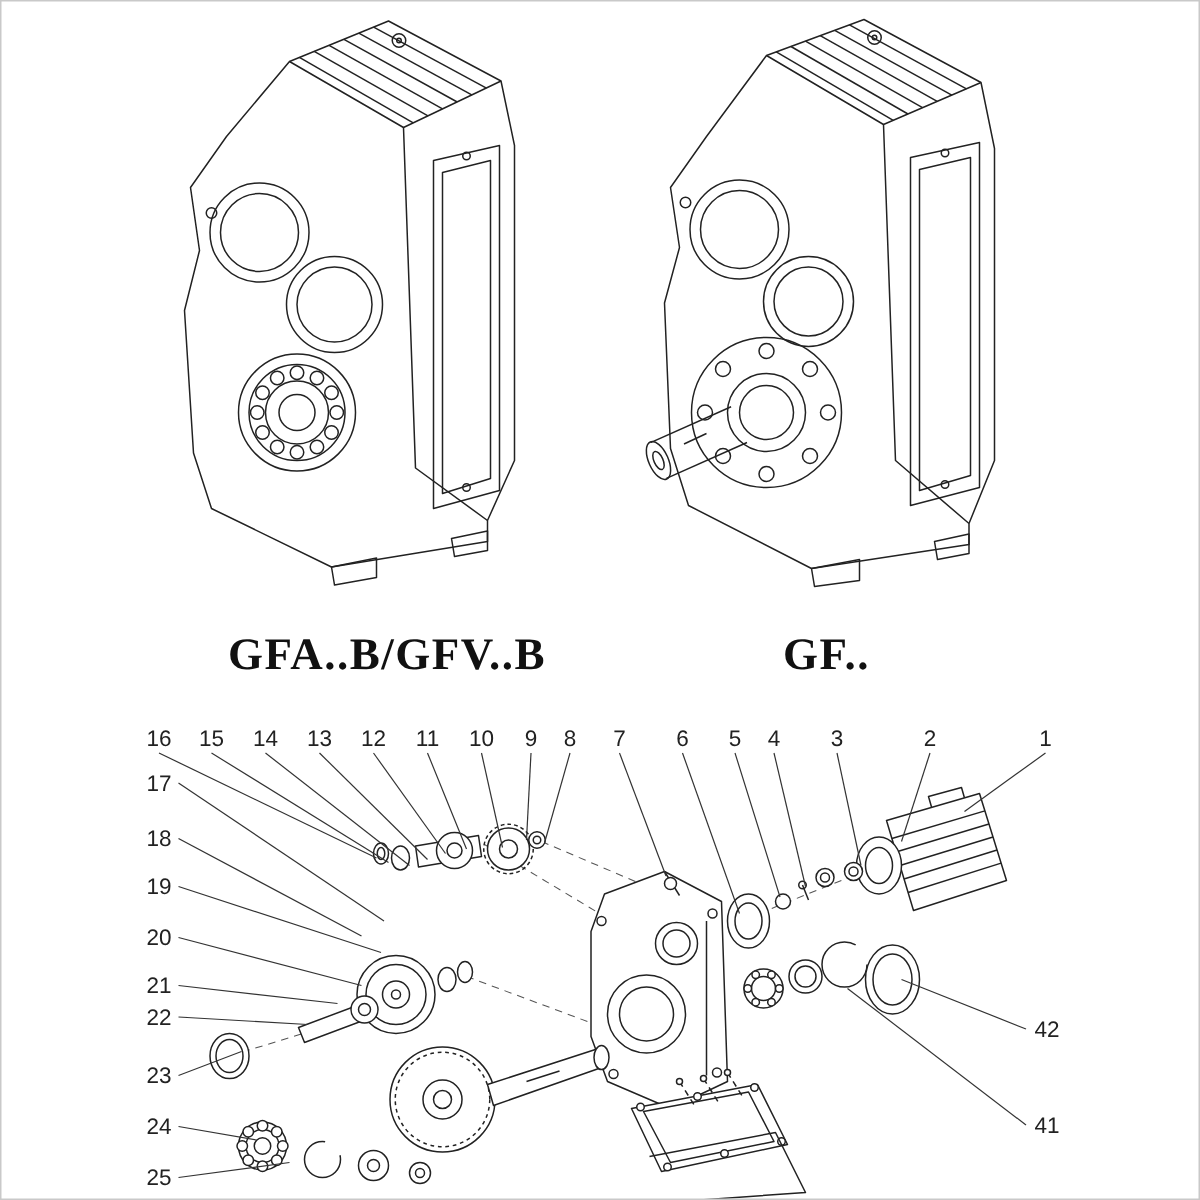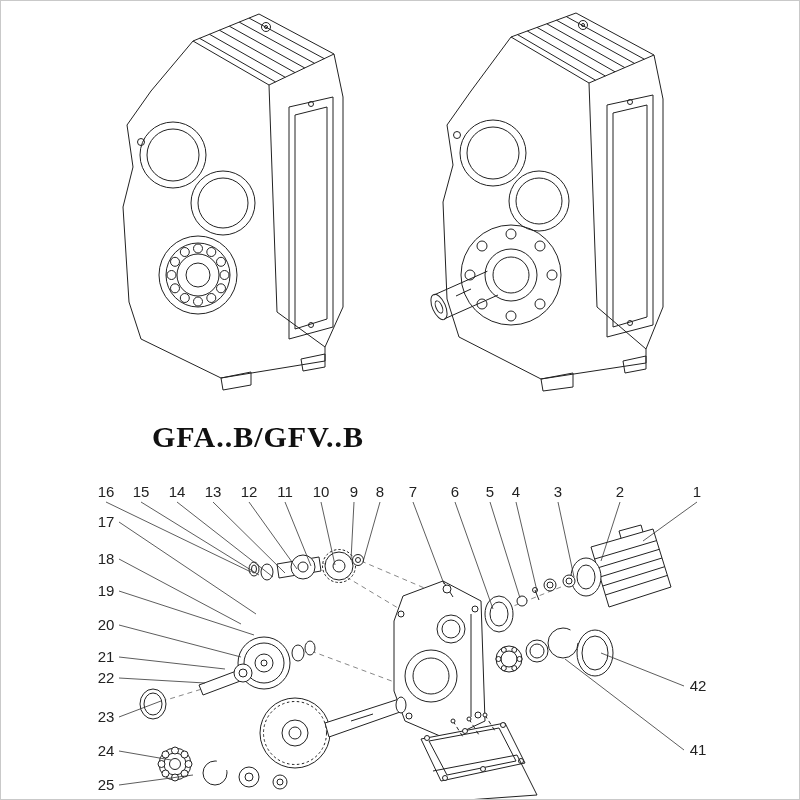--- a/index.html
+++ b/index.html
@@ -143,20 +143,21 @@
         <line x1="60" y1="282" x2="45" y2="289"></line>
       </g>
       <g>
         <path d="M130,372 L162,366 L162,380 L132,384 Z"></path>
         <path d="M212,354 L235,349 L235,362 L214,366 Z"></path>
       </g>
     </g>
   </svg>
 
   <div class="model-label label-left">GFA..B/GFV..B</div>
+  <div class="model-label label-right">GF..</div>
 
   <svg class="drawing" style="left:0;top:468px;" width="800" height="332" viewBox="0 0 800 332">
 
     <g stroke="#555" stroke-width="0.7" stroke-dasharray="5 4" fill="none">
       <line x1="322" y1="94" x2="412" y2="148"></line>
       <line x1="360" y1="92" x2="468" y2="138"></line>
       <line x1="310" y1="182" x2="396" y2="214"></line>
       <line x1="398" y1="234" x2="452" y2="254"></line>
       <line x1="585" y1="108" x2="500" y2="142"></line>
       <line x1="152" y1="235" x2="250" y2="205"></line>

